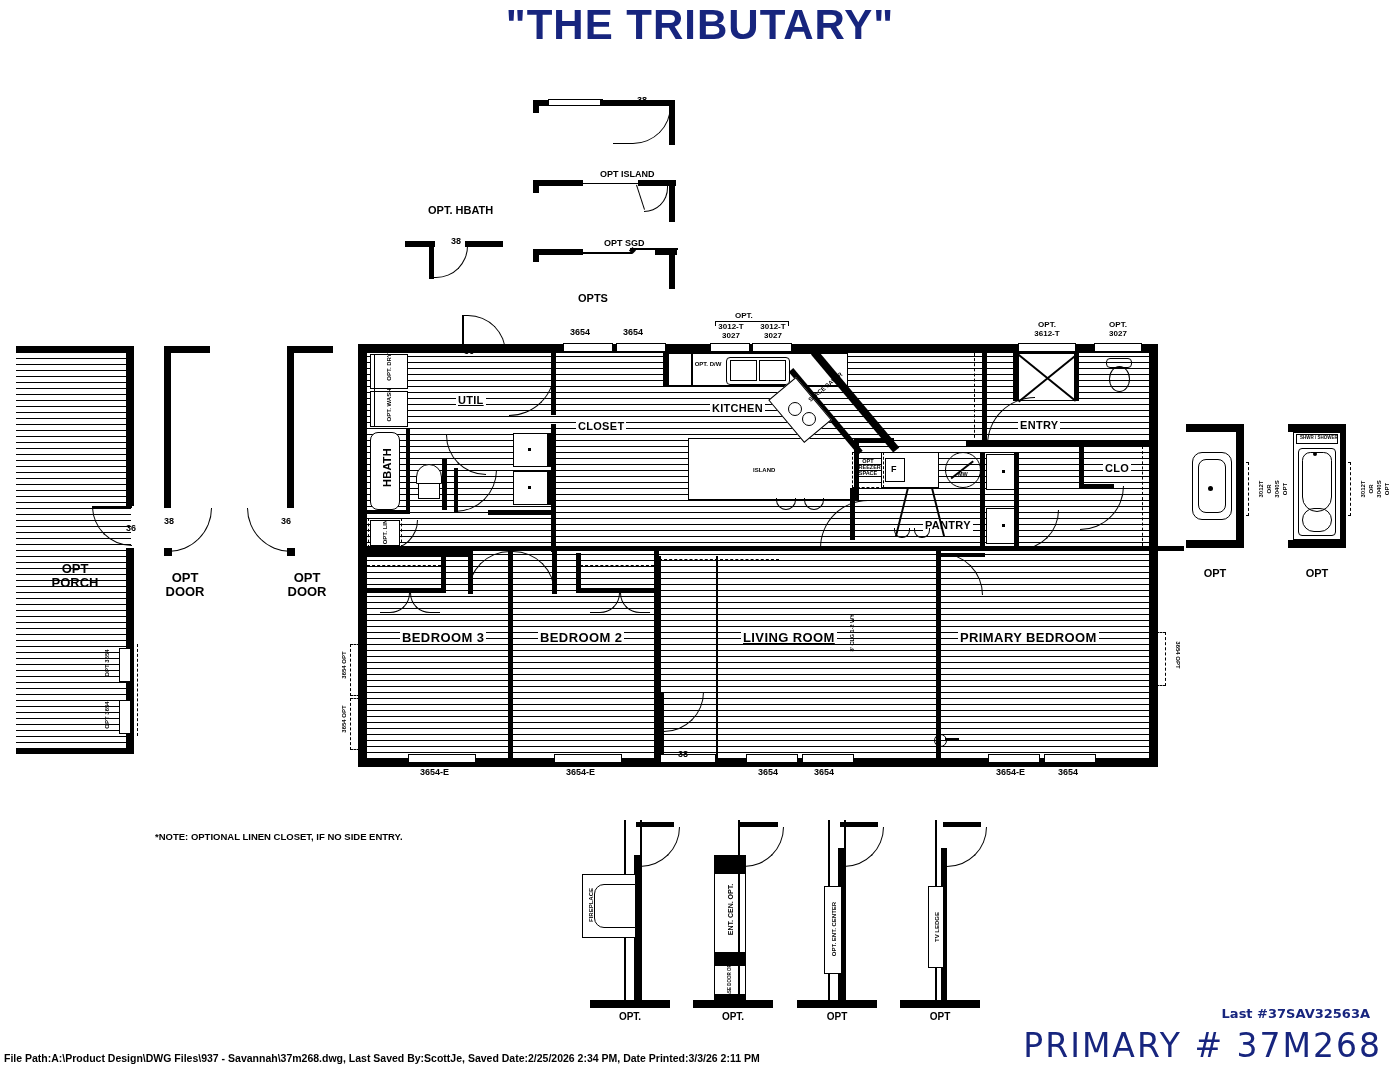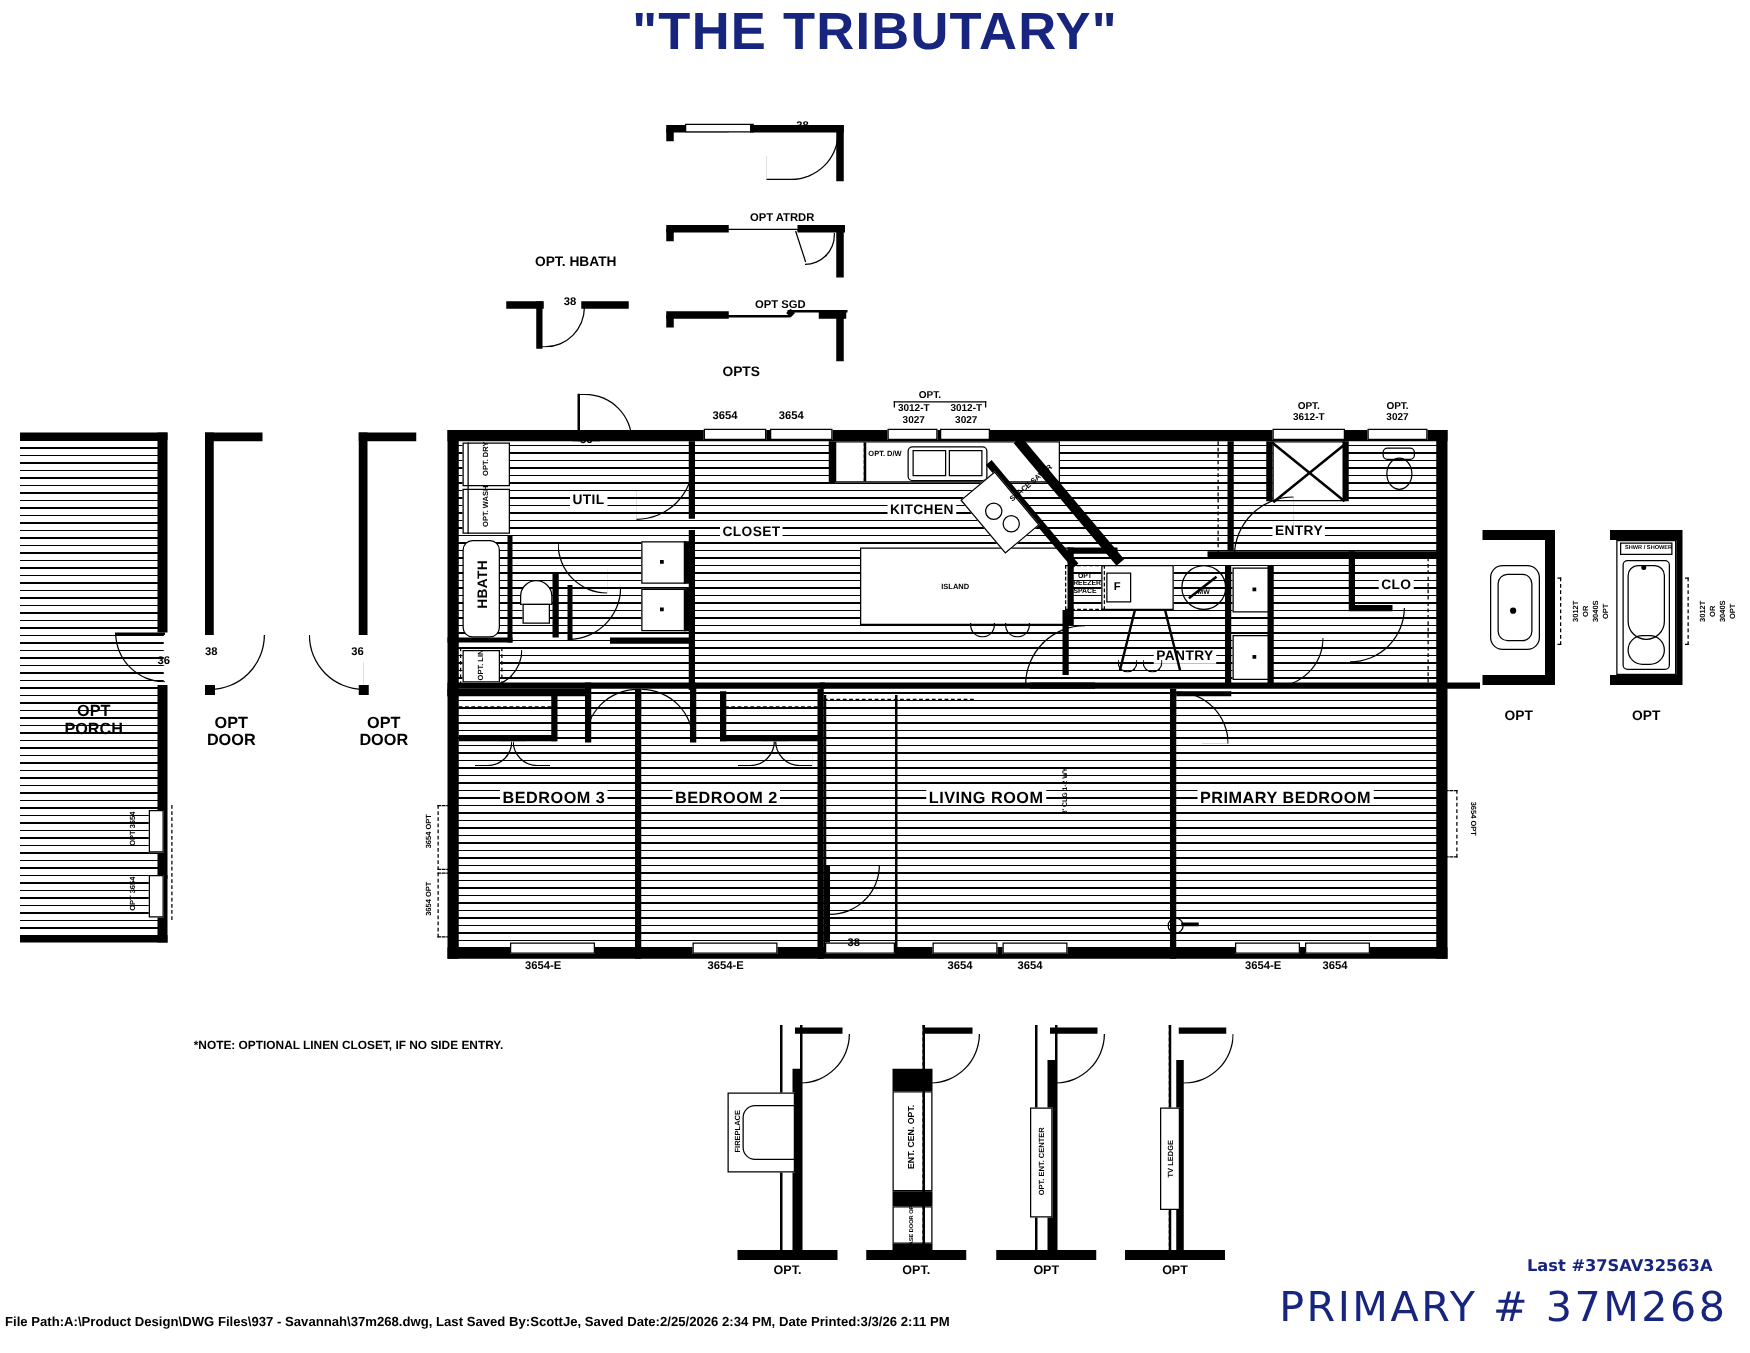--- a/index.html
+++ b/index.html
@@ -63,21 +63,21 @@
 </div>
 
 <div class="abs">
   <div class="abs wall" style="left:533px;top:180px;width:50px;height:6px;"></div>
   <div class="abs thin" style="left:582px;top:183px;width:57px;height:1px;"></div>
   <div class="abs wall" style="left:638px;top:180px;width:38px;height:6px;"></div>
   <div class="abs wall" style="left:669px;top:180px;width:6px;height:42px;"></div>
   <div class="abs thin" style="left:638px;top:184px;width:1px;height:1px;"></div>
   <div class="abs" style="left:636px;top:185px;width:24px;height:26px;border-left:1.5px solid #000;transform:rotate(-18deg);transform-origin:top left;"></div>
   <div class="abs" style="left:644px;top:186px;width:24px;height:26px;border:1.5px solid #000;border-top:none;border-left:none;border-radius:0 0 24px 0;box-sizing:border-box;"></div>
-  <div class="abs lbl tiny" style="left:600px;top:170px;font-size:9px;">OPT ATRDR</div>
+  <div class="abs lbl tiny" style="left:600px;top:170px;font-size:9px;">OPT ISLAND</div>
   <div class="abs wall" style="left:533px;top:183px;width:6px;height:10px;"></div>
 </div>
 
 <div class="abs">
   <div class="abs wall" style="left:533px;top:249px;width:50px;height:6px;"></div>
   <div class="abs thin" style="left:582px;top:252px;width:50px;height:1.5px;"></div>
   <div class="abs thin" style="left:630px;top:248px;width:48px;height:1.5px;"></div>
   <div class="abs wall" style="left:655px;top:249px;width:22px;height:6px;"></div>
   <div class="abs wall" style="left:669px;top:249px;width:6px;height:40px;"></div>
   <div class="abs" style="left:630px;top:248px;width:5px;height:5px;background:#000;transform:rotate(45deg);"></div>
@@ -176,21 +176,21 @@
   <div class="abs lbl" style="left:352px;top:-18px;font-size:8px;font-weight:bold;line-height:9px;text-align:center;width:42px;">3012-T<br>3027</div>
   <div class="abs lbl" style="left:394px;top:-18px;font-size:8px;font-weight:bold;line-height:9px;text-align:center;width:42px;">3012-T<br>3027</div>
   <div class="abs lbl" style="left:660px;top:-20px;font-size:8px;font-weight:bold;line-height:9px;text-align:center;width:58px;">OPT.<br>3612-T</div>
   <div class="abs lbl" style="left:736px;top:-20px;font-size:8px;font-weight:bold;line-height:9px;text-align:center;width:48px;">OPT.<br>3027</div>
 
   <div class="abs box" style="left:12px;top:14px;width:38px;height:35px;"></div>
   <div class="abs box" style="left:12px;top:51px;width:38px;height:36px;"></div>
   <div class="abs lbl tiny6 rot90" style="left:12px;top:24px;width:38px;text-align:center;">OPT. DRY</div>
   <div class="abs lbl tiny6 rot90" style="left:10px;top:62px;width:42px;text-align:center;">OPT. WASH</div>
   <div class="abs thin" style="left:16px;top:14px;width:1px;height:73px;"></div>
-  <div class="abs lbl room-sm" style="left:98px;top:55px;">UTIL</div>
+  <div class="abs lbl room-sm" style="left:98px;top:55px;text-decoration:underline;">UTIL</div>
 
   <div class="abs wall" style="left:193px;top:13px;width:5px;height:62px;"></div>
   <div class="abs wall" style="left:193px;top:84px;width:5px;height:128px;"></div>
 
   <div class="abs wall" style="left:100px;top:4px;width:22px;height:9px;"></div>
   <div class="abs" style="left:104px;top:-25px;width:44px;height:38px;border:1.5px solid #000;border-bottom:none;border-left:none;border-radius:0 44px 0 0;box-sizing:border-box;"></div>
   <div class="abs thin" style="left:104px;top:-25px;width:2px;height:38px;"></div>
   <div class="abs lbl dim" style="left:106px;top:7px;">36</div>
 
   <div class="abs" style="left:151px;top:30px;width:46px;height:46px;border:1.5px solid #000;border-top:none;border-left:none;border-radius:0 0 46px 0;box-sizing:border-box;"></div>
@@ -333,21 +333,21 @@
   <div class="abs" style="left:306px;top:352px;width:40px;height:40px;border:1.5px solid #000;border-top:none;border-left:none;border-radius:0 0 40px 0;box-sizing:border-box;"></div>
 
   <div class="abs" style="left:583px;top:213px;width:42px;height:42px;border:1.5px solid #000;border-bottom:none;border-left:none;border-radius:0 42px 0 0;box-sizing:border-box;"></div>
   <div class="abs wall" style="left:583px;top:213px;width:44px;height:4px;"></div>
 
   <div class="abs" style="left:576px;top:394px;width:11px;height:11px;border:1.5px solid #000;border-radius:50%;"></div>
   <div class="abs thin" style="left:587px;top:398px;width:14px;height:3px;background:#000;"></div>
 
   <div class="abs lbl room" style="left:42px;top:291px;">BEDROOM 3</div>
   <div class="abs lbl room" style="left:180px;top:291px;">BEDROOM 2</div>
-  <div class="abs lbl room" style="left:383px;top:291px;">LIVING ROOM</div>
+  <div class="abs lbl room" style="left:383px;top:291px;text-decoration:underline;">LIVING ROOM</div>
   <div class="abs lbl room" style="left:600px;top:291px;">PRIMARY BEDROOM</div>
   <div class="abs lbl tiny6 rot90" style="left:455px;top:290px;width:80px;text-align:center;font-size:5.5px;">8' CLG 1-2 WY</div>
 
   <div class="abs dash" style="left:-8px;top:304px;width:10px;height:52px;border-right:none;"></div>
   <div class="abs dash" style="left:-8px;top:358px;width:10px;height:52px;border-right:none;"></div>
   <div class="abs lbl tiny6 rot90" style="left:-42px;top:322px;width:56px;text-align:center;">3654 OPT</div>
   <div class="abs lbl tiny6 rot90" style="left:-42px;top:376px;width:56px;text-align:center;">3654 OPT</div>
 
   <div class="abs dash" style="left:798px;top:292px;width:10px;height:54px;border-left:none;"></div>
   <div class="abs lbl tiny6 rot90cw" style="left:792px;top:312px;width:56px;text-align:center;">3654 OPT</div>

